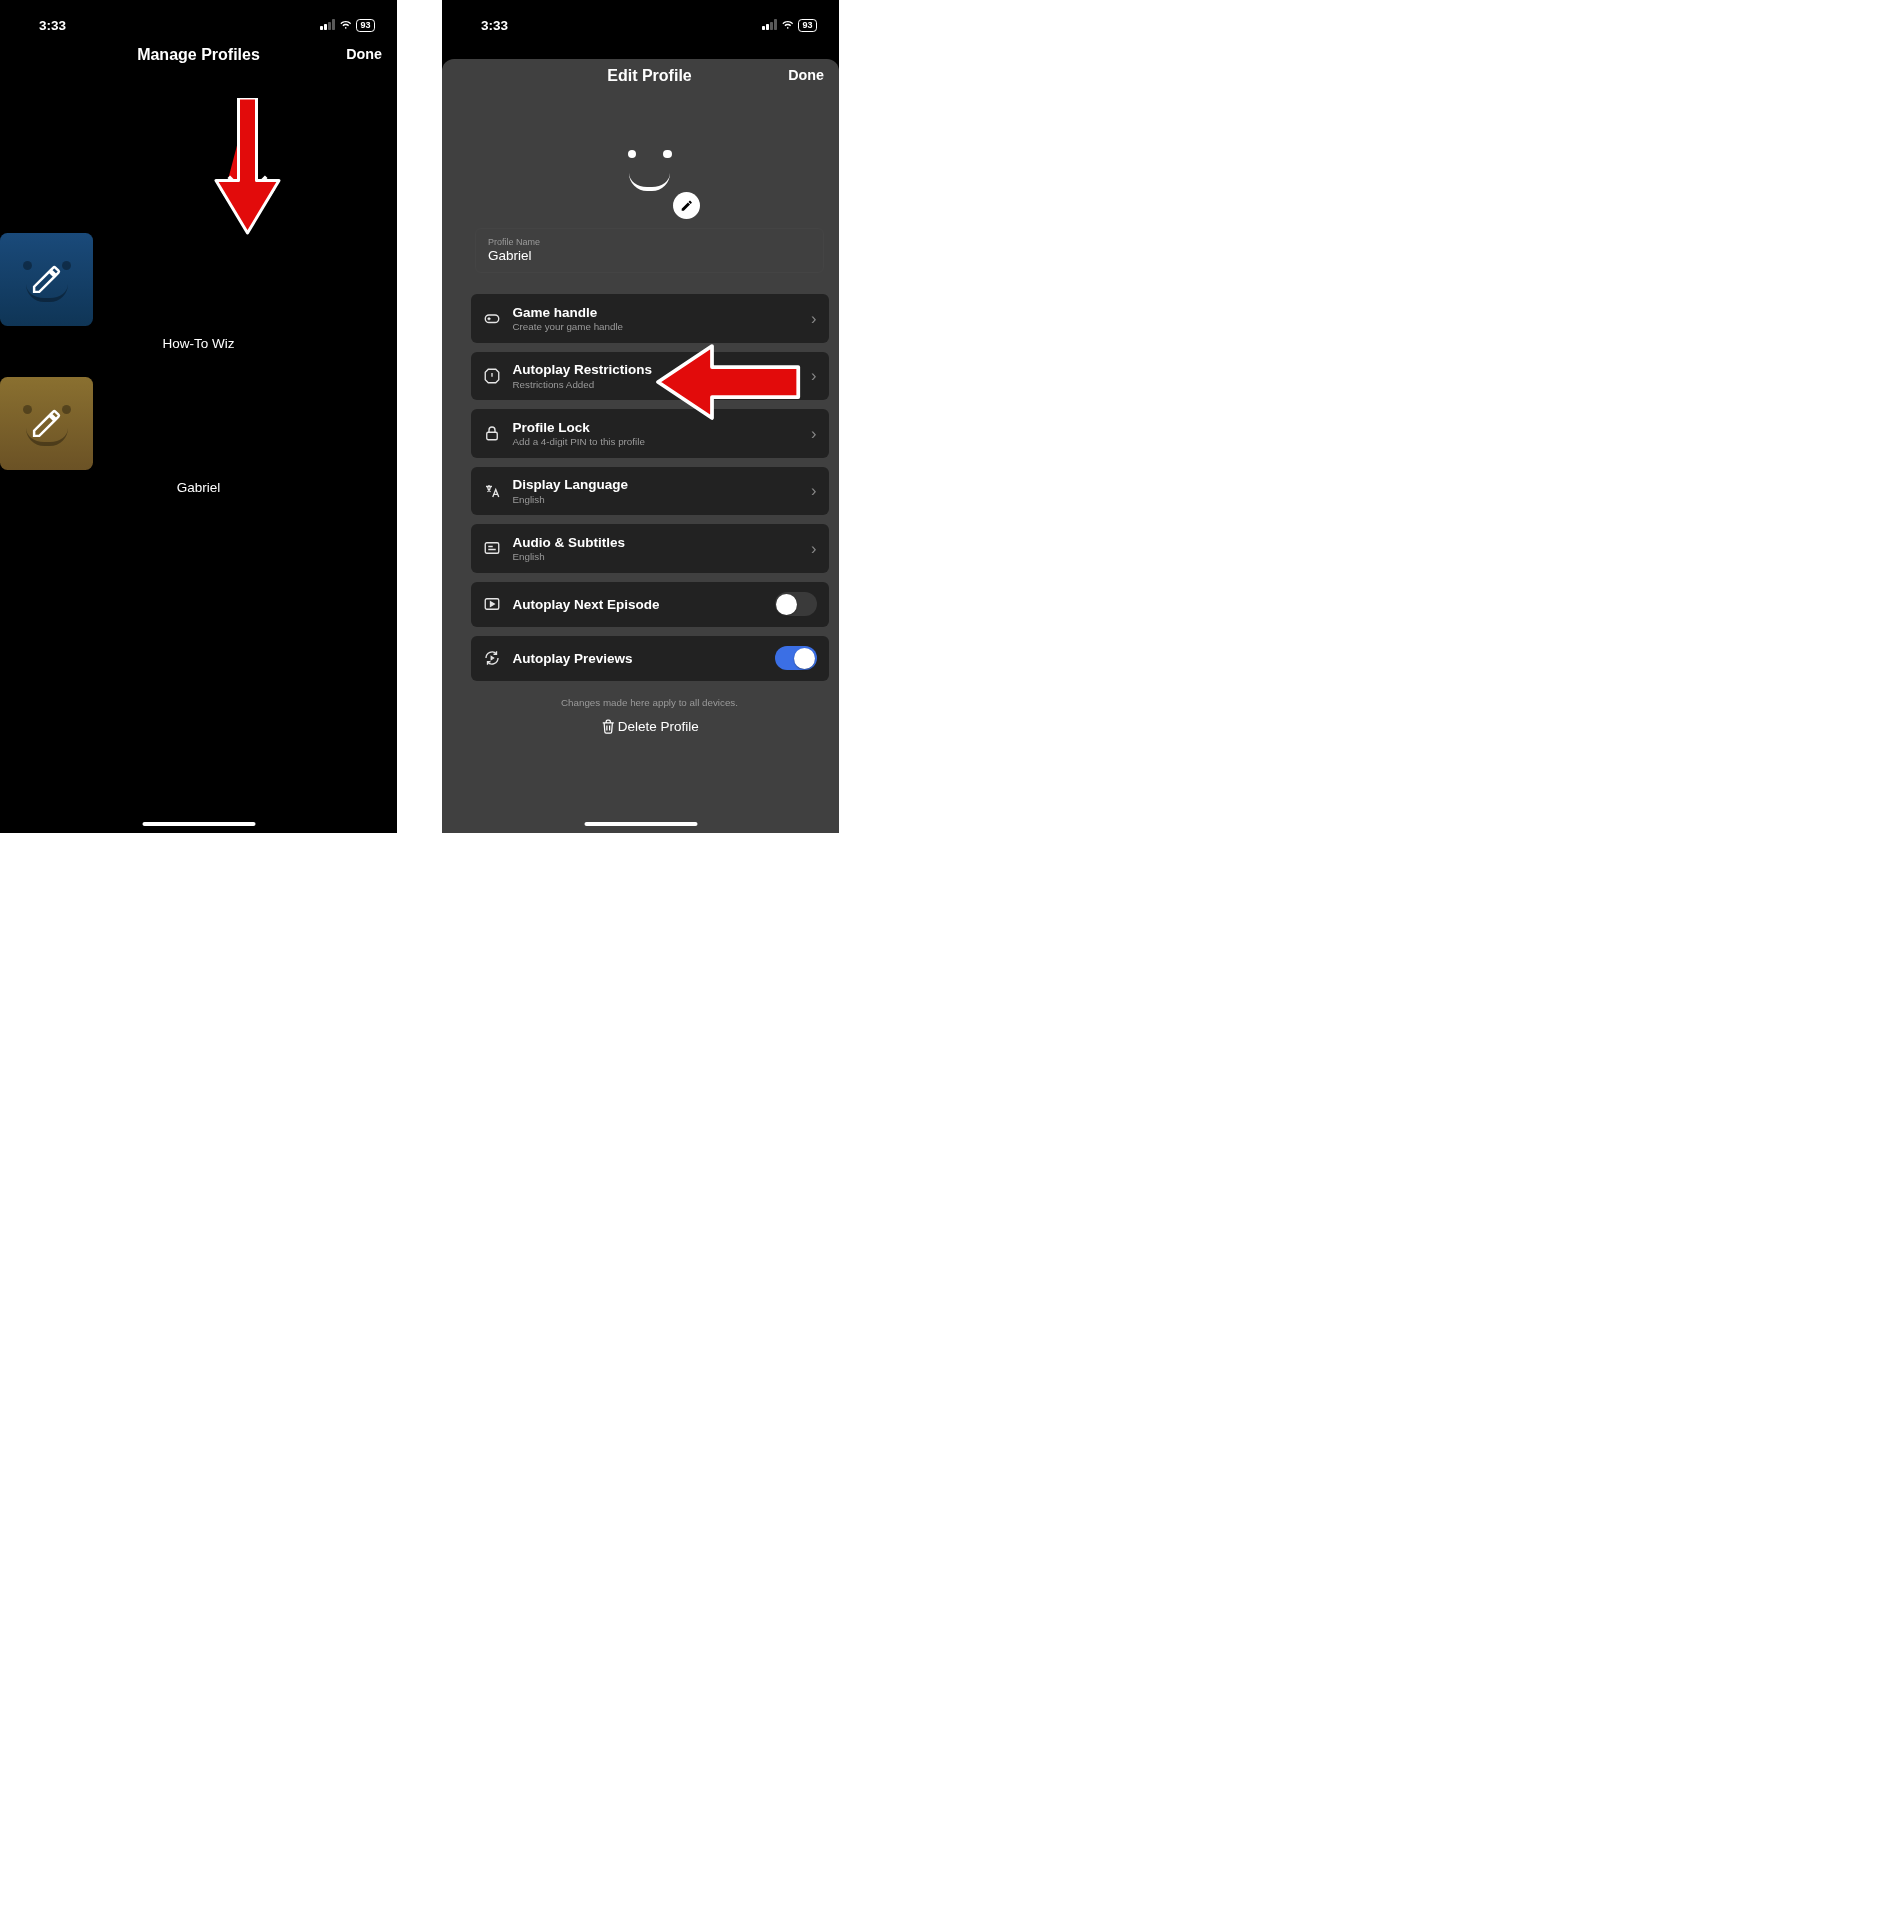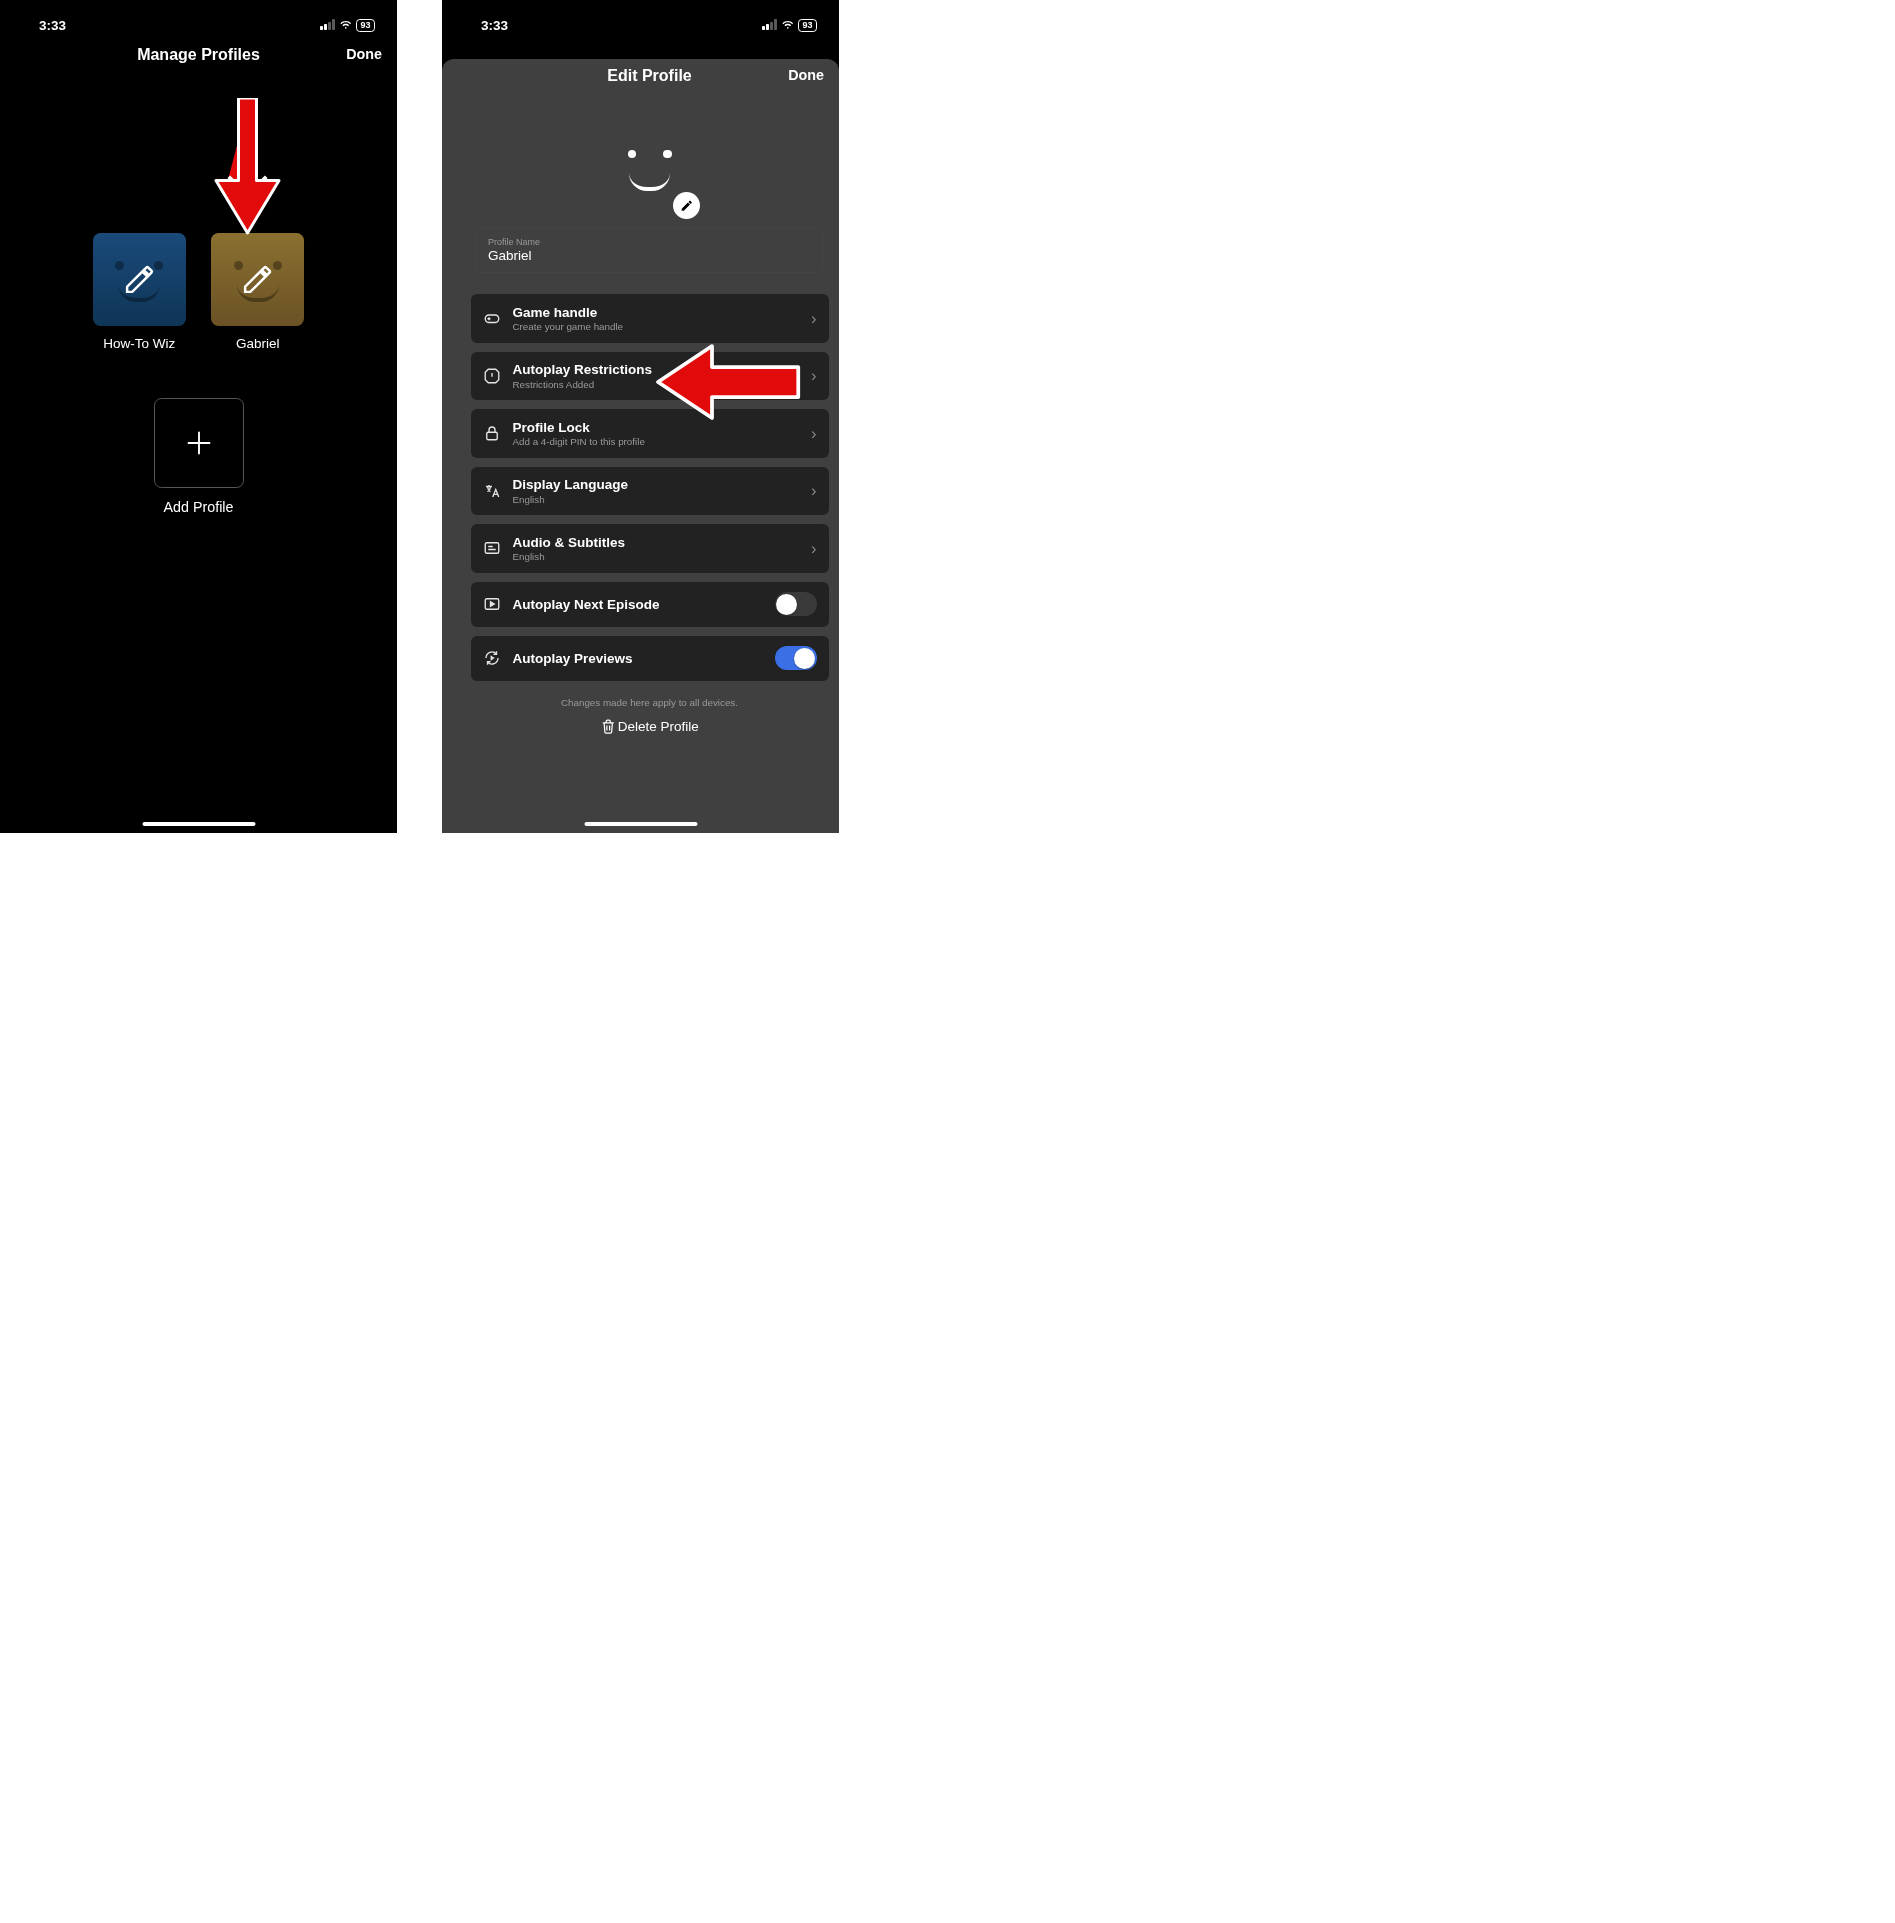--- a/index.html
+++ b/index.html
@@ -55,20 +55,21 @@
   }
   .header .title { font-size: 16px; font-weight: 700; }
   .header .done {
     position: absolute; right: 15px;
     font-size: 14.3px; font-weight: 600;
   }
   
   .profiles {
     display: flex; justify-content: center; gap: 25.6px;
     margin-top: 143px;
+    flex-direction: column;
   }
   .profile-item { text-align: center; }
   .avatar {
     width: 93px; height: 93px; border-radius: 7.5px;
     position: relative;
     display: flex; align-items: center; justify-content: center;
   }
   .avatar.blue { background: linear-gradient(180deg,#1a4a7a,#0f3556); }
   .avatar.yellow-dim { background: linear-gradient(180deg,#8a7030,#6b5225); }
   .face { position: absolute; inset:0; }
@@ -189,28 +190,20 @@
         <div class="pencil-overlay">
           <svg width="33" height="33" viewBox="0 0 24 24">
               <path d="M3 17.25V21h3.75L17.81 9.94l-3.75-3.75L3 17.25zM20.71 7.04a1 1 0 0 0 0-1.41l-2.34-2.34a1 1 0 0 0-1.41 0l-1.83 1.83 3.75 3.75 1.83-1.83z" fill="none" stroke="#fff" stroke-width="1.8"></path>
             </svg>
         </div>
       </div>
       <div class="profile-name">Gabriel</div>
     </div>
   </div>
 
-  <div class="add-profile">
-    <div class="add-box">
-      <svg width="30" height="30" viewBox="0 0 40 40">
-          <path d="M20 6v28M6 20h28" stroke="#fff" stroke-width="2.5" stroke-linecap="round"></path>
-        </svg>
-    </div>
-    <div class="add-label">Add Profile</div>
-  </div>
 
   <div class="home-ind"></div>
 </div>
 
 <div class="phone right">
   <div class="status-bar">
     <span>3:33</span>
     <div class="status-right">
       <div class="sig">
           <span></span>

